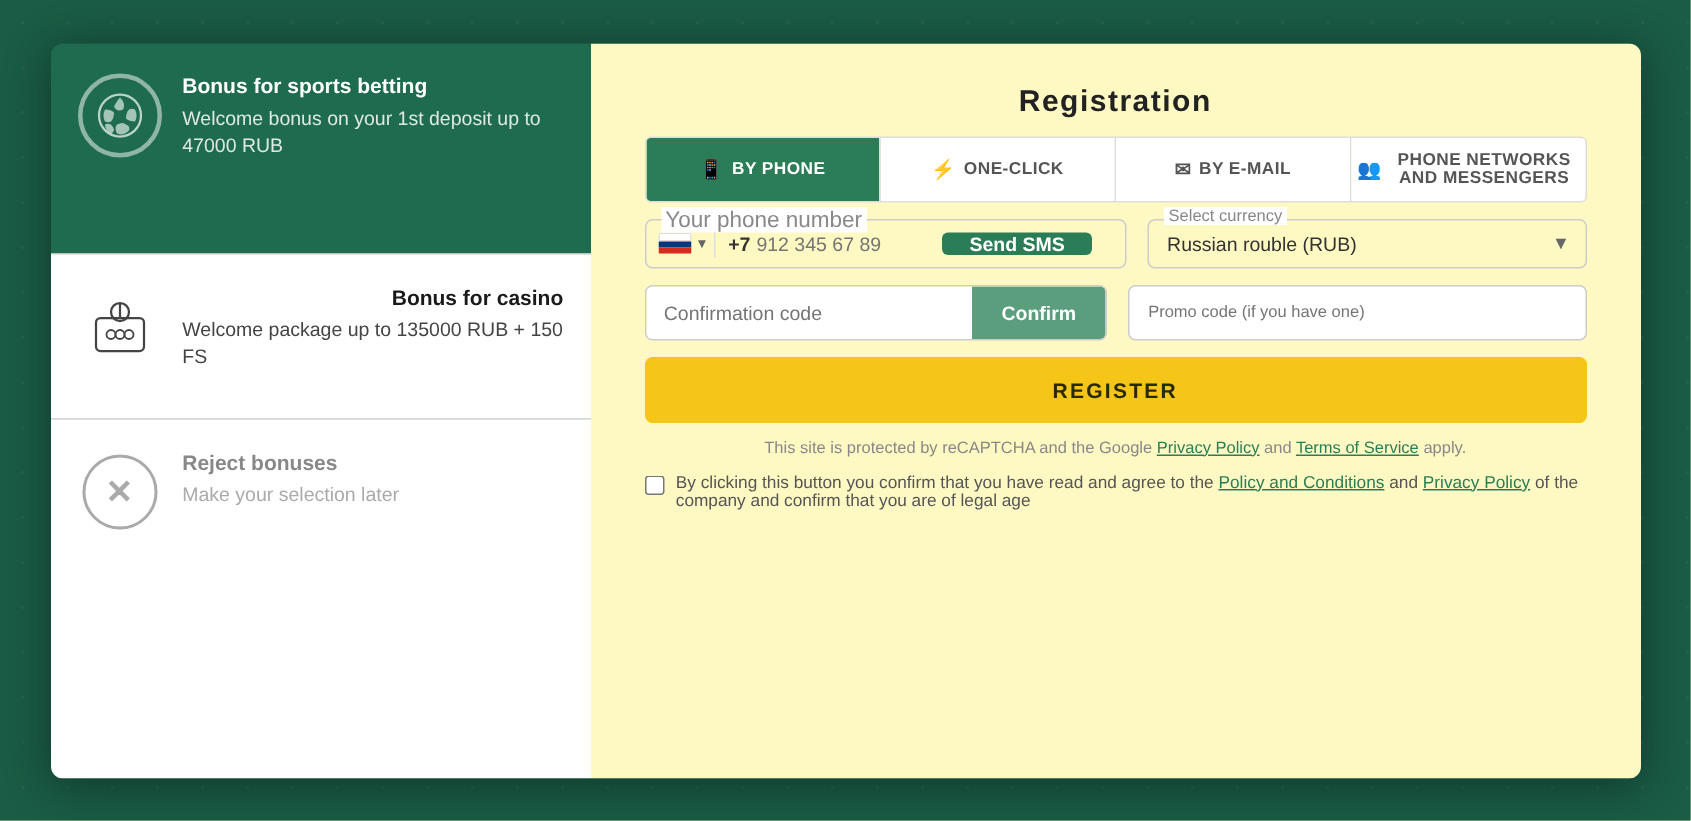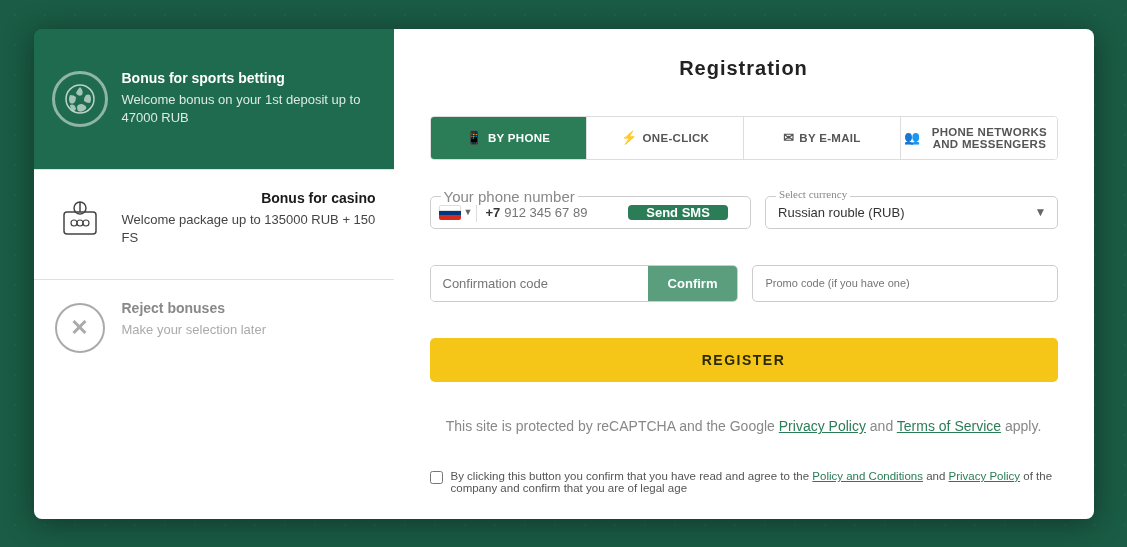--- a/index.html
+++ b/index.html
@@ -49,21 +49,20 @@
       padding: 20px 18px;
       display: flex;
       align-items: flex-start;
       gap: 14px;
       cursor: pointer;
     }
     .bonus-card.sports {
       background-color: #1e6b4f;
       flex: 0 0 auto;
       min-height: 140px;
-      align-items: center;
     }
     .bonus-card.casino {
       background-color: #ffffff;
       border-top: 1px solid #e0e0e0;
       flex: 0 0 auto;
       min-height: 110px;
     }
     .bonus-card.reject {
       background-color: #ffffff;
       border-top: 1px solid #e0e0e0;
@@ -118,26 +117,25 @@
     .sports .bonus-text-title { color: #ffffff; }
     .sports .bonus-text-desc { color: rgba(255,255,255,0.85); }
     .casino .bonus-text-title { color: #1a1a1a; text-align: right; }
     .casino .bonus-text-desc { color: #444; }
     .reject .bonus-text-title { color: #888; }
     .reject .bonus-text-desc { color: #aaa; }
 
     
     .right-panel {
       flex: 1;
-      background: #ffffff;
+      background: #fef9c3;
       padding: 28px 36px 24px;
       display: flex;
       flex-direction: column;
       gap: 11px;
-      justify-content: space-between;
     }
     .reg-title {
       text-align: center;
       font-size: 20px;
       font-weight: 700;
       color: #222;
       letter-spacing: 1px;
     }
     
     .tabs {
@@ -246,21 +244,20 @@
       position: relative;
     }
     .currency-label {
       position: absolute;
       top: -9px;
       left: 10px;
       background: #fff;
       font-size: 11px;
       color: #888;
       padding: 0 3px;
-      font-family: Liberation Serif, serif;
     }
     .currency-select {
       width: 100%;
       height: 100%;
       border: none;
       outline: none;
       font-size: 13px;
       color: #333;
       padding: 8px 30px 8px 12px;
       background: transparent;
@@ -327,21 +324,21 @@
       padding: 14px;
       font-size: 14px;
       font-weight: 700;
       letter-spacing: 1.5px;
       cursor: pointer;
     }
 
     
     .captcha-text {
       text-align: center;
-      font-size: 14px;
+      font-size: 11px;
       color: #888;
     }
     .captcha-text a {
       color: #2a7d56;
       text-decoration: underline;
     }
 
     
     .checkbox-row {
       display: flex;

